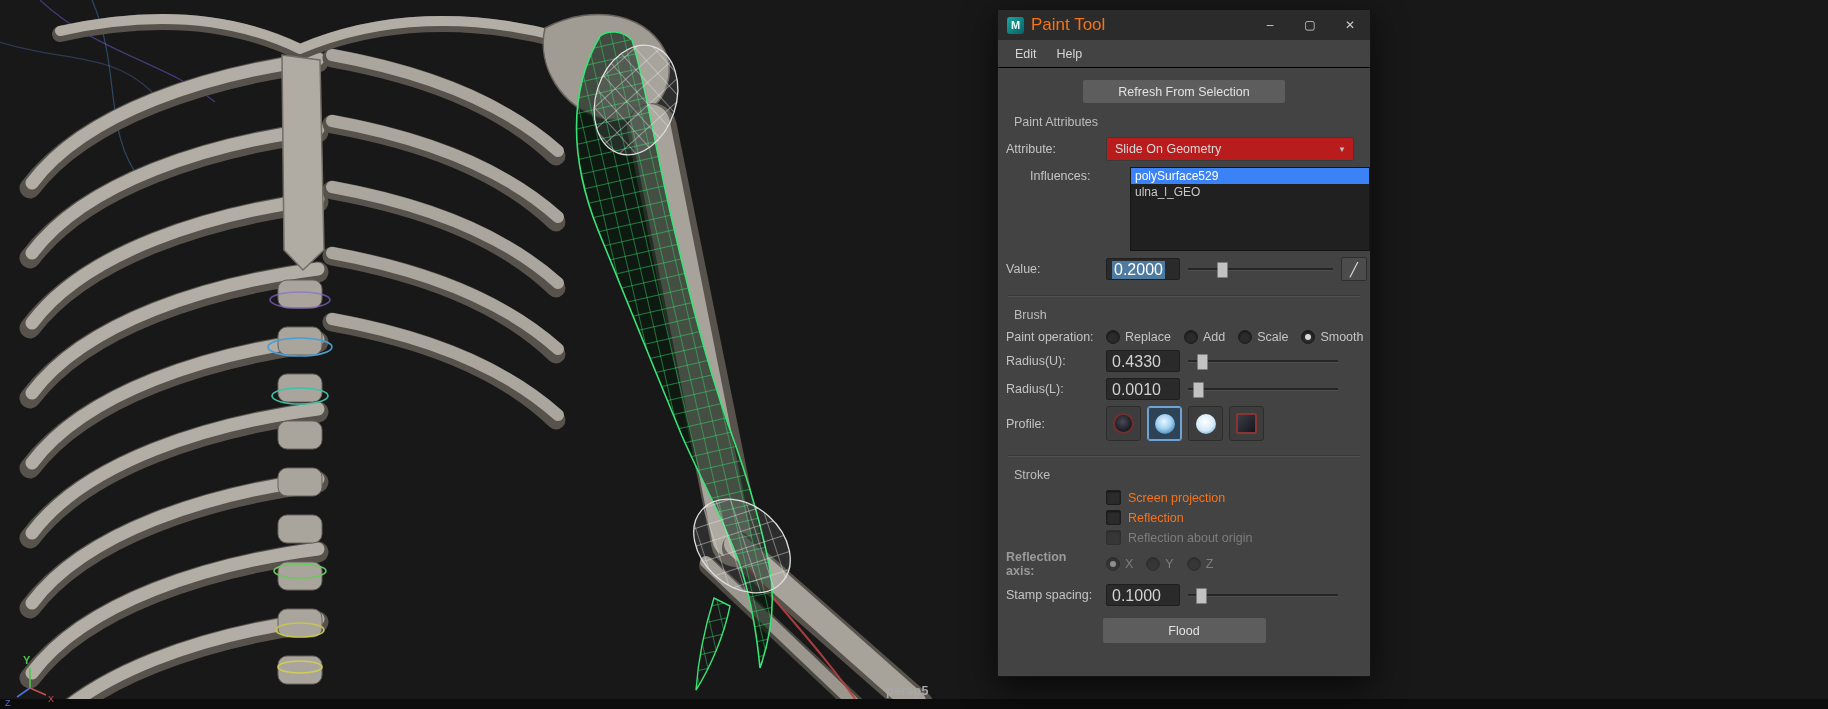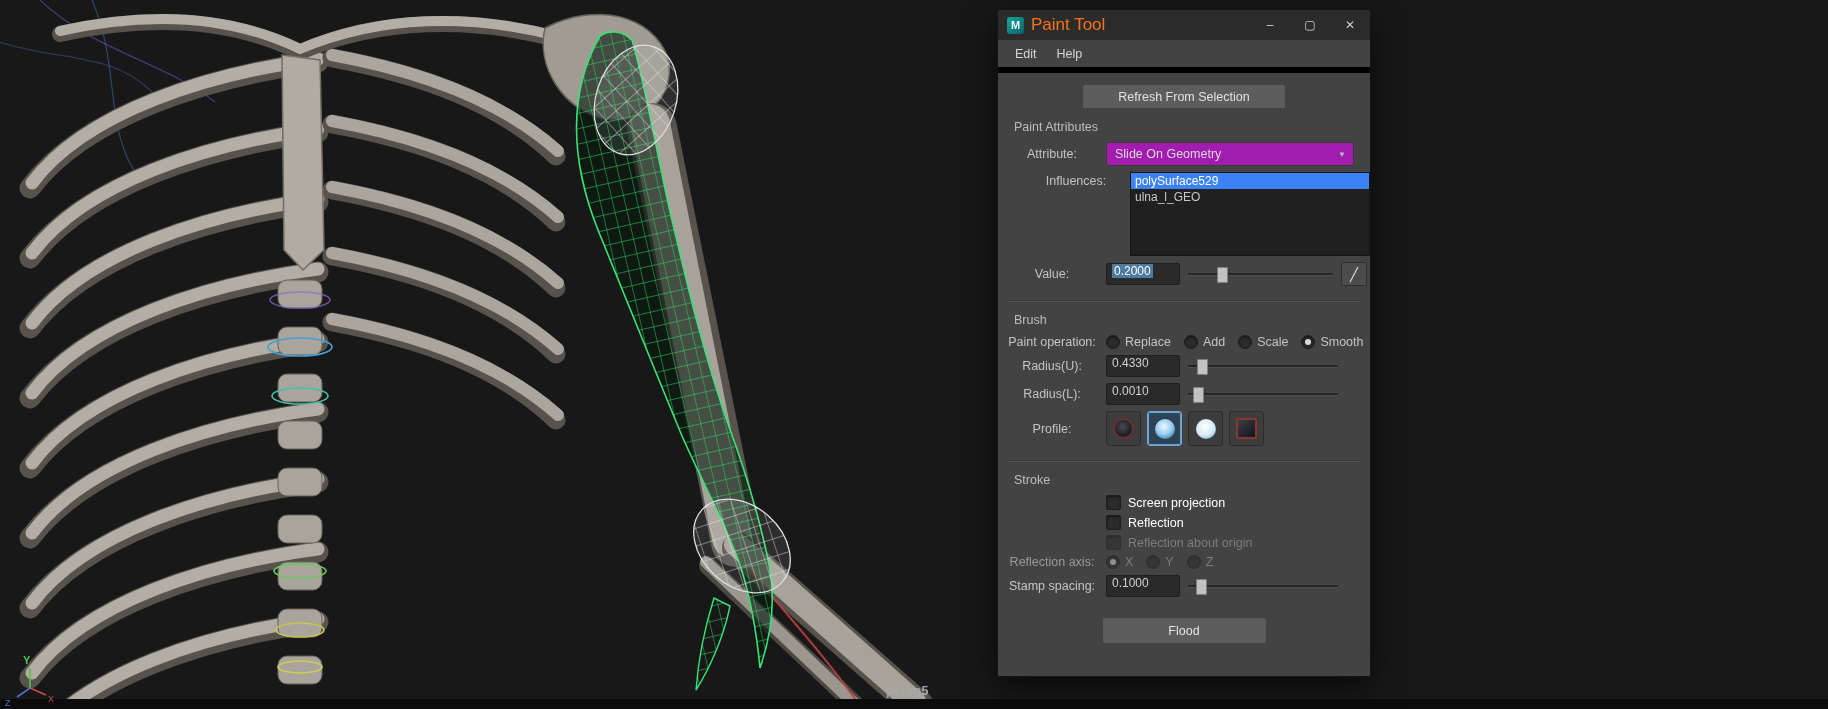--- a/index.html
+++ b/index.html
@@ -17,50 +17,50 @@
          color:#c8c8c8;font-size:12.5px;}
   .titlebar{height:30px;background:#2b2b2b;display:flex;align-items:center;flex:none;}
   .app-icon{width:17px;height:17px;margin:0 7px 0 9px;border-radius:3px;flex:none;
             background:linear-gradient(135deg,#15a8a0,#0a5f66);
             color:#eafdfd;font-size:11px;font-weight:bold;
             display:flex;align-items:center;justify-content:center;}
   .wtitle{color:#f97316;font-size:17px;}
   .win-controls{margin-left:auto;display:flex;height:100%;}
   .wc{width:40px;height:100%;display:flex;align-items:center;justify-content:center;
       color:#cfcfcf;font-size:12px;cursor:default;}
-  .menubar{height:27px;background:#434343;border-bottom:6px solid #000000;
+  .menubar{height:27px;background:#434343;border-bottom:1px solid #000000;
            display:flex;align-items:center;padding-left:8px;gap:2px;flex:none;}
   .menu-item{padding:3px 9px;color:#d6d6d6;border-radius:2px;}
 
   .content{flex:1;display:flex;flex-direction:column;padding:6px 0 12px 0;overflow:hidden;}
   .btn{background:#5d5d5d;border:none;border-radius:2px;color:#e2e2e2;
        font-family:inherit;font-size:12.5px;height:23px;}
   .btn.refresh{display:block;width:202px;margin:6px auto 10px auto;}
   .btn.flood{display:block;width:163px;height:25px;margin:auto auto 21px auto;}
   .section-label{color:#bdbdbd;margin:2px 0 8px 16px;}
   .divider{border-top:1px solid #393939;border-bottom:1px solid #525252;
            margin:8px 10px 9px 10px;height:0;}
   .row{display:flex;align-items:center;gap:8px;padding-left:8px;margin-bottom:6px;flex:none;}
   .row.top{align-items:flex-start;padding-left:32px;}
-  .rlabel{width:92px;flex:none;text-align:center;color:#c4c4c4;}
-  .rlabel.dim{color:#9a9a9a;}
+  .rlabel{width:92px;flex:none;text-align:left;color:#c4c4c4;}
+  .rlabel.dim{color:#9a9a9a;font-weight:bold;}
   .row.top .rlabel{padding-top:2px;}
 
-  .dropdown{width:238px;height:22px;background:#a21caf;border:1px solid #3a3a3a;
+  .dropdown{width:238px;height:22px;background:#b91c1c;border:1px solid #3a3a3a;
             border-radius:2px;display:flex;align-items:center;padding-left:8px;color:#dadada;}
   .dd-arrow{margin-left:auto;margin-right:7px;font-size:8px;color:#bdbdbd;}
 
   .listbox{width:250px;height:82px;background:#202020;border:1px solid #151515;
            overflow:hidden;}
   .litem{height:16px;line-height:16px;padding:0 4px;color:#c8c8c8;font-size:12px;}
   .litem.selected{background:#3b82f6;color:#ffffff;}
 
   .field{width:62px;height:20px;background:#2a2a2a;border:1px solid #1f1f1f;
-         border-radius:2px;color:#d2d2d2;font-size:12px;display:flex;
-         align-items:flex-start;padding:0 5px;flex:none;}
+         border-radius:2px;color:#d2d2d2;font-size:16px;display:flex;
+         align-items:flex-end;padding:0 5px;flex:none;}
   .field .seltext{background:#4d7aa0;color:#fff;padding:0 2px;}
 
   .slider{position:relative;width:150px;height:16px;flex:none;}
   .slider .groove{position:absolute;left:0;right:0;top:7px;height:2px;
                   background:#262626;border-bottom:1px solid #4e4e4e;}
   .slider .handle{position:absolute;top:1px;width:9px;height:14px;background:#c2c2c2;
                   border:1px solid #7e7e7e;border-radius:1px;}
   .slider.s145{width:145px;}
 
   .icon-btn{width:24px;height:22px;background:#4c4c4c;border:1px solid #2e2e2e;
@@ -74,21 +74,21 @@
   .radio.on::after{content:"";position:absolute;left:3px;top:3px;width:6px;height:6px;
                    border-radius:50%;background:#dadada;}
   .disabled .radio{opacity:.5;}
   .disabled .rtext{color:#7d7d7d;}
   .rtext{color:#c4c4c4;}
   .ops{display:flex;gap:13px;}
 
   .checkbox{width:13px;height:13px;background:#2b2b2b;border:1px solid #1d1d1d;
             border-radius:2px;box-shadow:inset 0 1px 2px rgba(0,0,0,.55);flex:none;}
   .cbrow{display:flex;align-items:center;gap:7px;padding-left:108px;margin-bottom:5px;flex:none;}
-  .cbrow .ctext{color:#ffffff;}
+  .cbrow .ctext{color:#f97316;}
   .cbrow.disabled .checkbox{opacity:.5;}
   .cbrow.disabled .ctext{color:#7d7d7d;}
 
   .profiles{display:flex;gap:6px;}
   .pbtn{width:33px;height:33px;background:#3d3d3d;border:1px solid #2c2c2c;border-radius:3px;
         display:flex;align-items:center;justify-content:center;}
   .pbtn.selected{background:#2f4356;border:1px solid #6ea3d4;box-shadow:0 0 0 1px #6ea3d4 inset;}
   .p-circ{width:20px;height:20px;border-radius:50%;}
   .p-gauss{border:2px solid #703030;width:17px;height:17px;
            background:radial-gradient(circle at 45% 40%,#4a4a58 0%,#23232b 55%,#101014 100%);}

